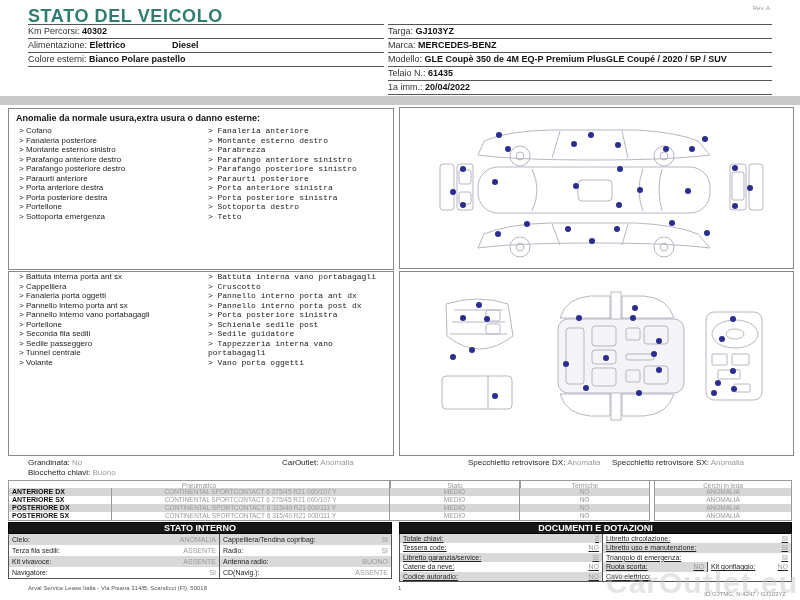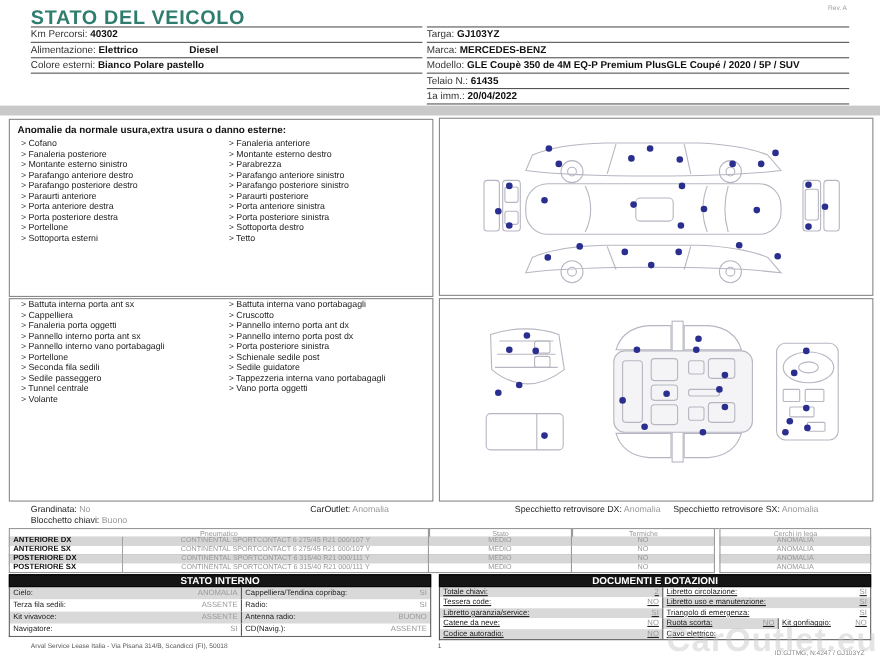--- a/index.html
+++ b/index.html
@@ -23,21 +23,21 @@
   
   .sec{border:1px solid #888;background:#fff;}
   #sec-ext-lists{left:8px;top:108px;width:384px;height:160px;}
   #sec-ext-diag {left:399px;top:107px;width:393px;height:160px;}
   #sec-int-lists{left:8px;top:271px;width:384px;height:183px;}
   #sec-int-diag {left:399px;top:271px;width:393px;height:183px;}
   .sec-title{font-size:9px;font-weight:bold;padding:4px 0 3px 7px;color:#111;}
   .cols{display:flex;padding:0 2px 0 10px;gap:13px;}
   .cols ul{list-style:none;margin:0;padding:0;font-size:8px;line-height:9.5px;color:#222;}
   .cols ul.c1{width:49%;}
-  .cols ul.c2{width:51%;}
+  .cols ul.c2{width:51%;font-family:Liberation Mono, monospace;}
   .cols li::before{content:"> ";}
   .sec svg{display:block;}
 
   
   .summary{left:0;top:458px;width:800px;font-size:8px;height:22px;}
   .summary .pair{position:absolute;white-space:nowrap;}
   .summary .pv{color:#999;}
   .p1{left:28px;top:0;} .p2{left:282px;top:0;} .p3{left:430px;top:0;padding-left:38px;} .p4{left:612px;top:0;}
   .p5{left:28px;top:10px;}
 
@@ -139,21 +139,21 @@
     <ul class="c1">
       <li>Cofano</li>
       <li>Fanaleria posteriore</li>
       <li>Montante esterno sinistro</li>
       <li>Parafango anteriore destro</li>
       <li>Parafango posteriore destro</li>
       <li>Paraurti anteriore</li>
       <li>Porta anteriore destra</li>
       <li>Porta posteriore destra</li>
       <li>Portellone</li>
-      <li>Sottoporta esterni</li>
+      <li>Sottoporta emergenza</li>
     </ul>
     <ul class="c2">
       <li>Fanaleria anteriore</li>
       <li>Montante esterno destro</li>
       <li>Parabrezza</li>
       <li>Parafango anteriore sinistro</li>
       <li>Parafango posteriore sinistro</li>
       <li>Paraurti posteriore</li>
       <li>Porta anteriore sinistra</li>
       <li>Porta posteriore sinistra</li>

